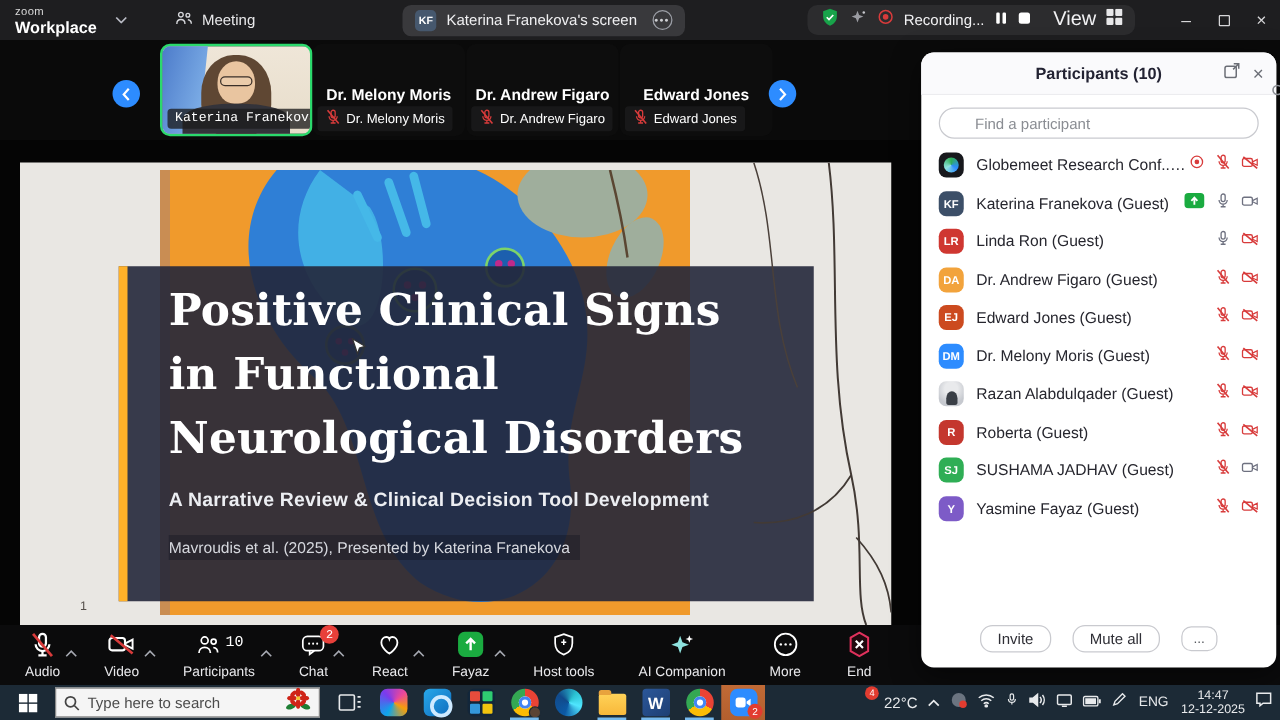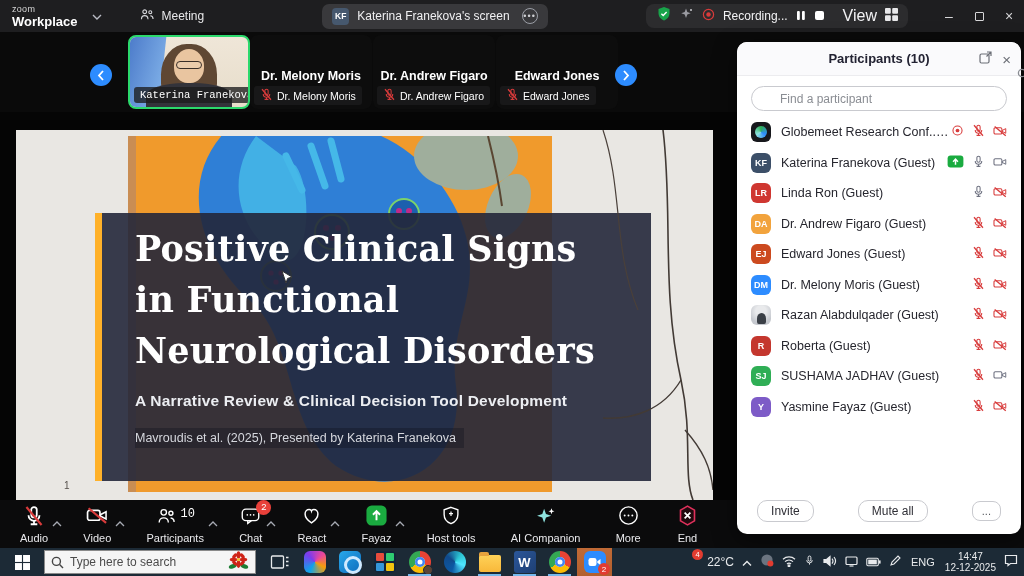--- a/index.html
+++ b/index.html
@@ -57,21 +57,21 @@
   .p-close { color:#6b6e76; font-size:15px; }
   .p-search-wrap { padding:10px 14px 6px 14px; }
   .p-search { width:100%; height:25px; border:1px solid #c9cacf; border-radius:13px; font-size:12px; color:#333; padding:0 10px 0 28px; outline:none; background:#fff; font-family:"Liberation Sans",sans-serif; }
   .p-search::placeholder { color:#8a8d93; }
   .p-search-icon { position:absolute; margin:-20px 0 0 10px; pointer-events:none; }
   .p-list { flex:0 0 auto; }
   .p-row { height:30.5px; display:flex; align-items:center; padding:0 14px; }
   .p-avatar { width:20px; height:20px; border-radius:6px; color:#fff; font-size:9px; font-weight:bold; display:flex; align-items:center; justify-content:center; flex:0 0 20px; }
   .p-name { flex:1; font-size:12.5px; color:#26262e; margin-left:10px; white-space:nowrap; overflow:hidden; text-overflow:ellipsis; }
   .p-icons { display:flex; align-items:center; gap:8px; }
-  .p-footer { position:absolute; bottom:12px; left:0; width:100%; display:flex; align-items:center; justify-content:center; gap:44px; }
+  .p-footer { position:absolute; bottom:12px; left:0; width:100%; display:flex; align-items:center; justify-content:center; gap:17px; }
   .p-btn { border:1px solid #c9cacf; border-radius:10px; background:#fff; font-size:12px; color:#2f2f36; padding:3px 13px; font-family:"Liberation Sans",sans-serif; }
   .p-btn.small { padding:3px 9px; color:#55585e; border-radius:8px; font-size:11px; }
 
   
   .toolbar { position:absolute; left:0; top:500px; width:1024px; height:48px; background:#0b0b0c; z-index:5; }
   .toolbar-inner { position:absolute; left:0; top:0; width:713px; height:100%; display:flex; align-items:center; justify-content:space-between; padding:2px 14px 0 20px; }
   .tbi { position:relative; display:flex; flex-direction:column; align-items:center; color:#e9e9ec; }
   .tbi .ic { height:24px; display:flex; align-items:center; gap:0;font-family:Liberation Mono, monospace; }
   .tbi .lbl { font-size:11px; margin-top:2px; white-space:nowrap; }
   .tbi .caret { position:absolute; right:-14px; top:7px; }

